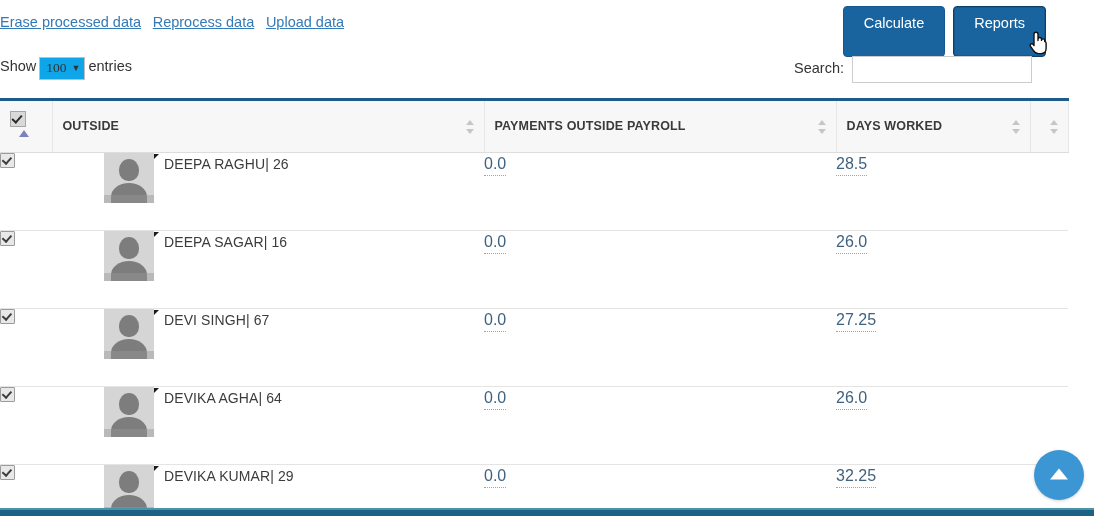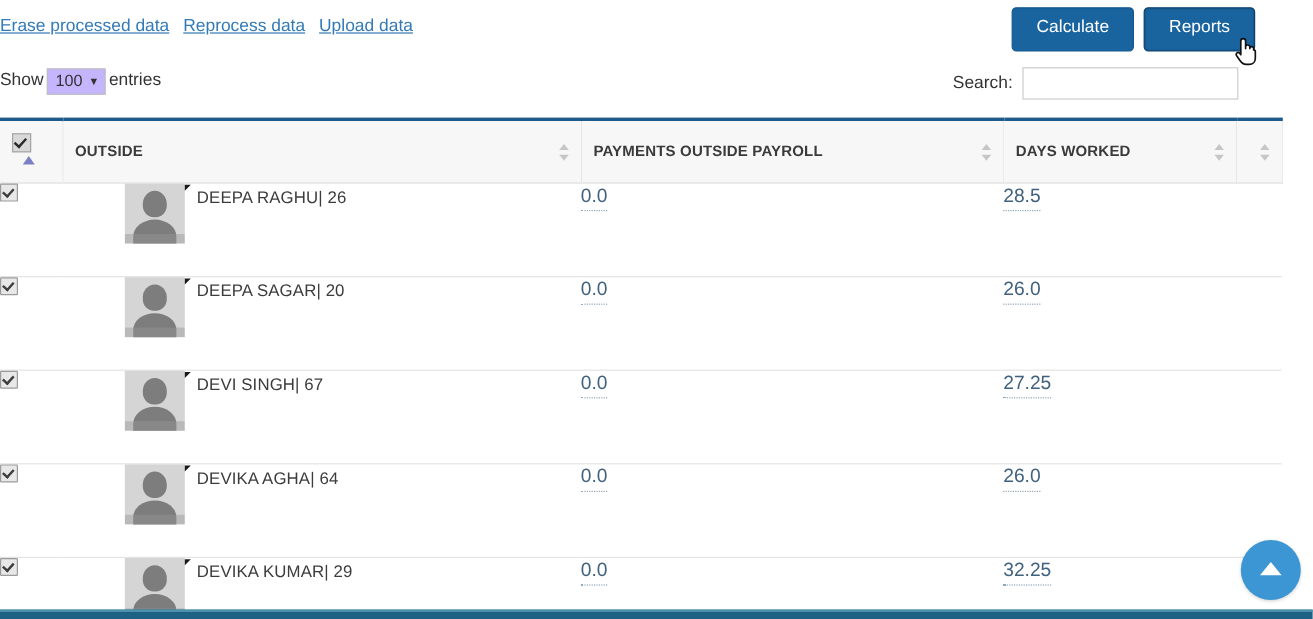--- a/index.html
+++ b/index.html
@@ -55,21 +55,21 @@
     top: -8px;
     display: flex;
     gap: 8px;
   }
   .btn {
     background: #19639f;
     border: 1px solid #15588f;
     color: #ffffff;
     font-size: 14.5px;
     font-family: "Liberation Sans", sans-serif;
-    padding: 9px 20px 10px 20px;
+    padding: 9px 20px 24px 20px;
     border-radius: 4px;
     cursor: pointer;
     line-height: 1.1;
   }
   .btn.focused {
     border-color: #0d3f6b;
     box-shadow: inset 0 0 0 1px rgba(0,0,0,0.10);
   }
 
   
@@ -84,23 +84,23 @@
     position: absolute;
     left: 0;
     top: 0;
     font-size: 14.5px;
     color: #333;
     white-space: nowrap;
   }
   .length-select {
     display: inline-block;
     border: 1px solid #bfbfbf;
-    background: #c4b5fd;
+    background: #0ea5e9;
     font-size: 13.5px;
-    font-family: Liberation Sans, sans-serif;
+    font-family: Liberation Serif, serif;
     color: #333;
     padding: 2px 4px 3px 6px;
     margin: 0 3px;
     position: relative;
     top: 1px;
     cursor: pointer;
   }
   .length-select .caret {
     font-size: 9px;
     margin-left: 5px;
@@ -487,21 +487,21 @@
           <td class="c-emp">
             <div class="emp-cell">
               <div class="avatar-wrap">
                 <div class="avatar">
                   <span class="head"></span>
                   <span class="body"></span>
                   <span class="shade"></span>
                 </div>
                 <span class="avatar-marker"></span>
               </div>
-              <span class="emp-name">DEEPA SAGAR| 20</span>
+              <span class="emp-name">DEEPA SAGAR| 16</span>
             </div>
           </td>
           <td class="c-pop">
             <span class="editable">0.0</span>
           </td>
           <td class="c-days">
             <span class="editable">26.0</span>
           </td>
           <td class="c-extra"></td>
         </tr>

